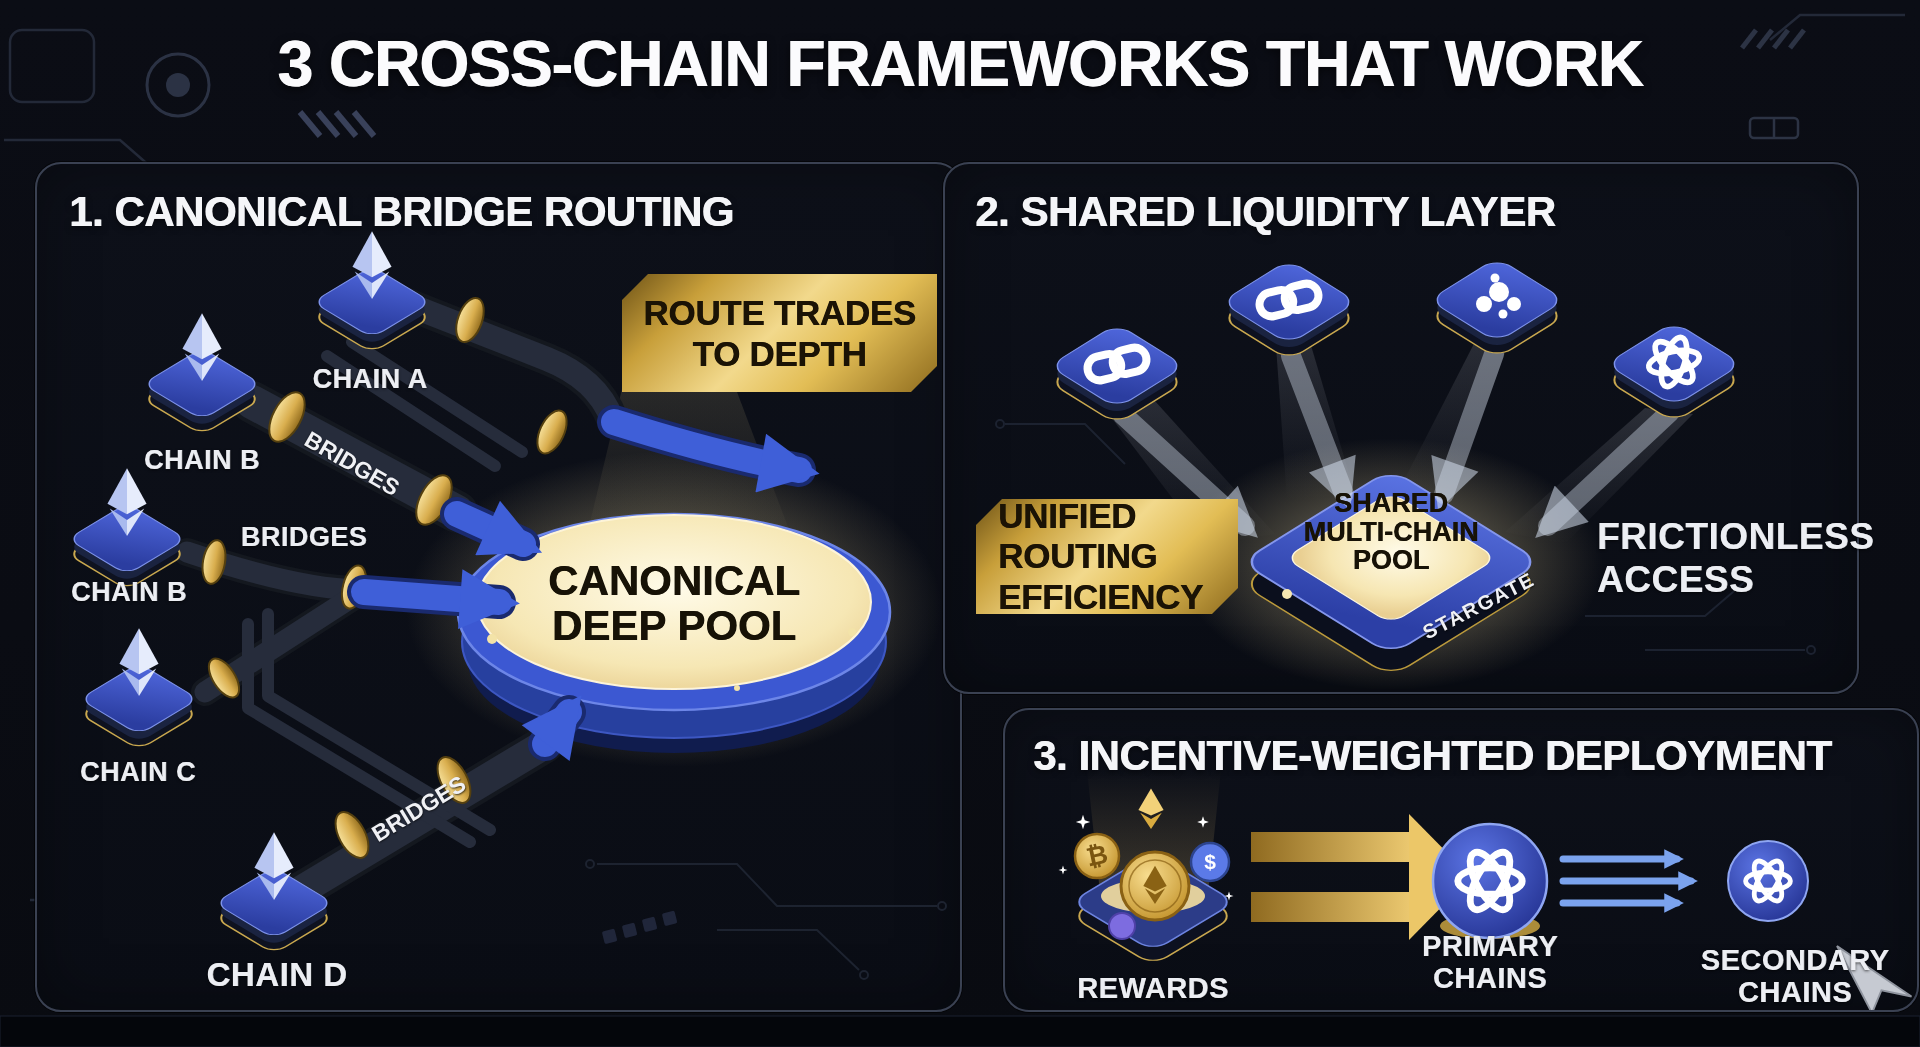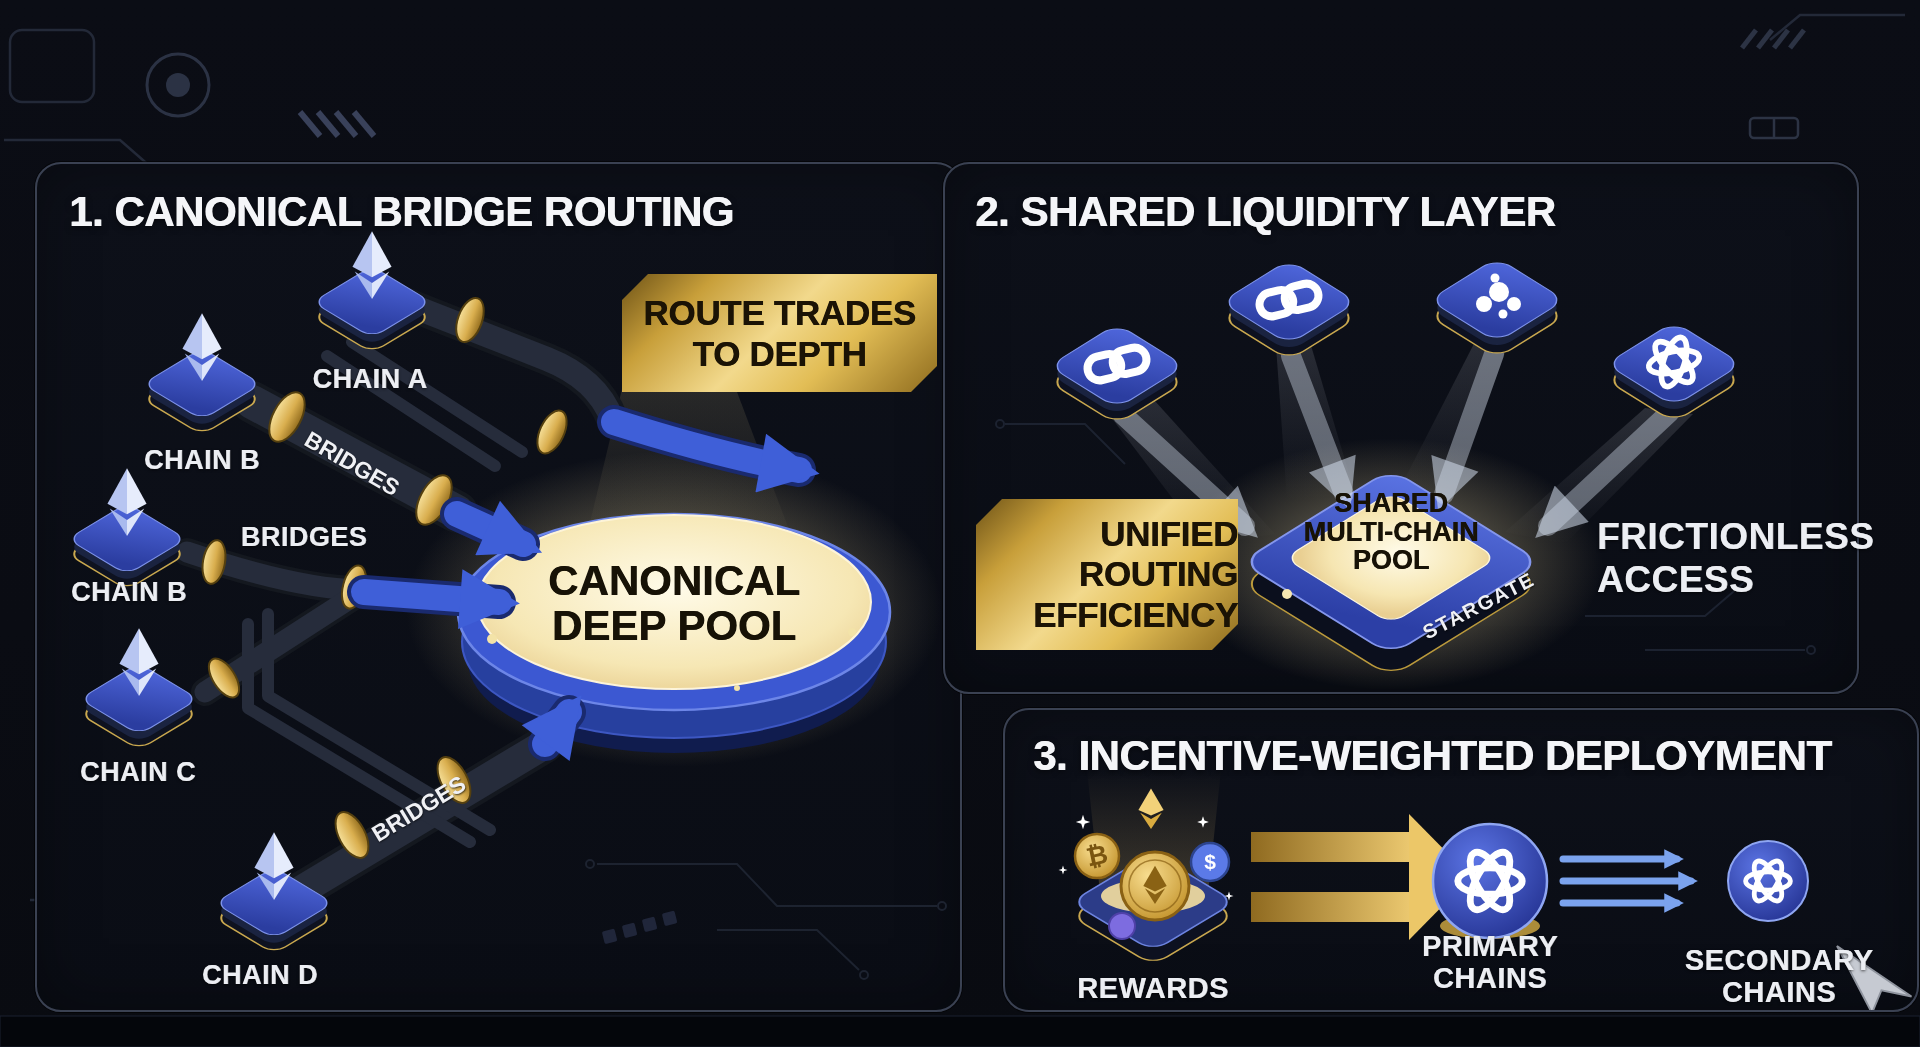--- a/index.html
+++ b/index.html
@@ -56,20 +56,21 @@
         <path d="M1774 48 l14 -18"></path>
         <path d="M1790 48 l14 -18"></path>
     </g>
     <g stroke="#2c3344" stroke-width="2.5" fill="none">
       <rect x="1750" y="118" width="48" height="20" rx="4"></rect>
         <line x1="1774" y1="118" x2="1774" y2="138"></line>
     </g>
     <rect x="0" y="1016" width="1920" height="31" fill="#04060b" stroke="#1a2030" stroke-width="1"></rect>
   </svg>
 
+  <div class="abs title ctr" style="left:960px;top:64px;">3 CROSS-CHAIN FRAMEWORKS THAT WORK</div>
 
   <div class="panel" style="left:35px;top:162px;width:923px;height:846px;">
     <svg class="abs" style="left:0;top:0;" width="923" height="846" viewBox="0 0 923 846">
       <defs>
         <marker id="mb1" viewBox="0 0 10 10" refX="6.5" refY="5" markerWidth="2.6" markerHeight="2.3" orient="auto-start-reverse">
           <path d="M0 0 L10 5 L0 10 z" fill="#3f5fd8"></path>
         </marker>
         <linearGradient id="gring1" x1="0" y1="0" x2="1" y2="0">
           <stop offset="0" stop-color="#f6e09a"></stop>
             <stop offset=".55" stop-color="#d9ae4e"></stop>
@@ -205,21 +206,21 @@
         <use href="#eth1" transform="translate(237,705) scale(1.15)"></use>
       </g>
     </svg>
 
     <div class="abs hdr" style="left:32px;top:24px;">1. CANONICAL BRIDGE ROUTING</div>
 
     <div class="abs lbl ctr" style="left:333px;top:215px;font-size:27px;">CHAIN A</div>
     <div class="abs lbl ctr" style="left:165px;top:296px;font-size:27px;">CHAIN B</div>
     <div class="abs lbl ctr" style="left:92px;top:428px;font-size:27px;">CHAIN B</div>
     <div class="abs lbl ctr" style="left:101px;top:608px;font-size:27px;">CHAIN C</div>
-    <div class="abs lbl ctr" style="left:223px;top:811px;font-size:27px;">CHAIN D</div>
+    <div class="abs lbl ctr" style="left:240px;top:811px;font-size:33px;">CHAIN D</div>
 
     <div class="abs rot" style="left:315px;top:300px;font-size:23px;transform:translate(-50%,-50%) rotate(30deg);">BRIDGES</div>
     <div class="abs lbl ctr" style="left:267px;top:373px;font-size:27px;">BRIDGES</div>
     <div class="abs rot" style="left:382px;top:645px;font-size:23px;transform:translate(-50%,-50%) rotate(-31deg);">BRIDGES</div>
 
     <div class="abs badge b-center" style="left:585px;top:110px;width:315px;height:118px;">
       <div>ROUTE TRADES</div>
         <div>TO DEPTH</div>
     </div>
 
@@ -329,21 +330,21 @@
       <use href="#tile2g" transform="translate(552,136)"></use>
       <use href="#tile2g" transform="translate(729,200)"></use>
       <use href="#lnk2" transform="translate(172,200) rotate(-14)"></use>
       <use href="#lnk2" transform="translate(344,136) rotate(-14)"></use>
       <use href="#dts2" transform="translate(552,136)"></use>
       <use href="#knt2" transform="translate(729,198) rotate(-12) scale(.95)"></use>
     </svg>
 
     <div class="abs hdr" style="left:30px;top:24px;">2. SHARED LIQUIDITY LAYER</div>
 
-    <div class="abs badge b-left" style="left:31px;top:335px;width:240px;height:151px;align-items:flex-end;">
+    <div class="abs badge b-left" style="left:31px;top:335px;width:240px;height:115px;">
       <div>UNIFIED</div>
         <div>ROUTING</div>
         <div>EFFICIENCY</div>
     </div>
 
     <div class="abs pooltxt ctr" style="left:446px;top:368px;font-size:27px;">
       <div>SHARED</div>
         <div>MULTI-CHAIN</div>
         <div>POOL</div>
     </div>
@@ -451,19 +452,19 @@
 
     <div class="abs lbl ctr" style="left:148px;top:278px;font-size:29px;">REWARDS</div>
 
     <div class="abs ctr" style="left:92px;top:146px;font-size:26px;font-weight:700;color:#7a5510;transform:translate(-50%,-50%) rotate(-12deg);">₿</div>
     <div class="abs ctr" style="left:205px;top:152px;font-size:21px;font-weight:700;color:#fff;">$</div>
 
     <div class="abs lbl ctr" style="left:485px;top:253px;font-size:29px;line-height:1.1;">
       <div>PRIMARY</div>
         <div>CHAINS</div>
     </div>
-    <div class="abs lbl ctr" style="left:774px;top:267px;font-size:29px;line-height:1.1;">
+    <div class="abs lbl ctr" style="left:790px;top:267px;font-size:29px;line-height:1.1;">
       <div>SECONDARY</div>
         <div>CHAINS</div>
     </div>
   </div>
 
 </div>
 
 </body></html>

